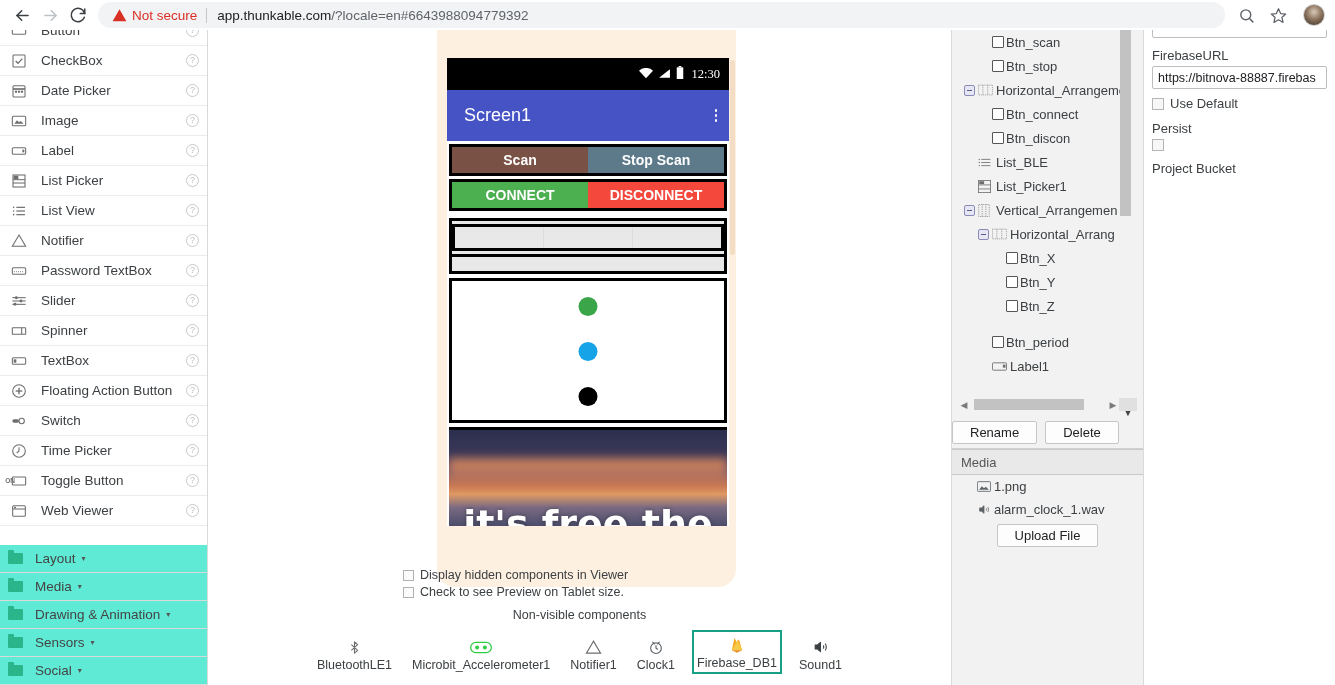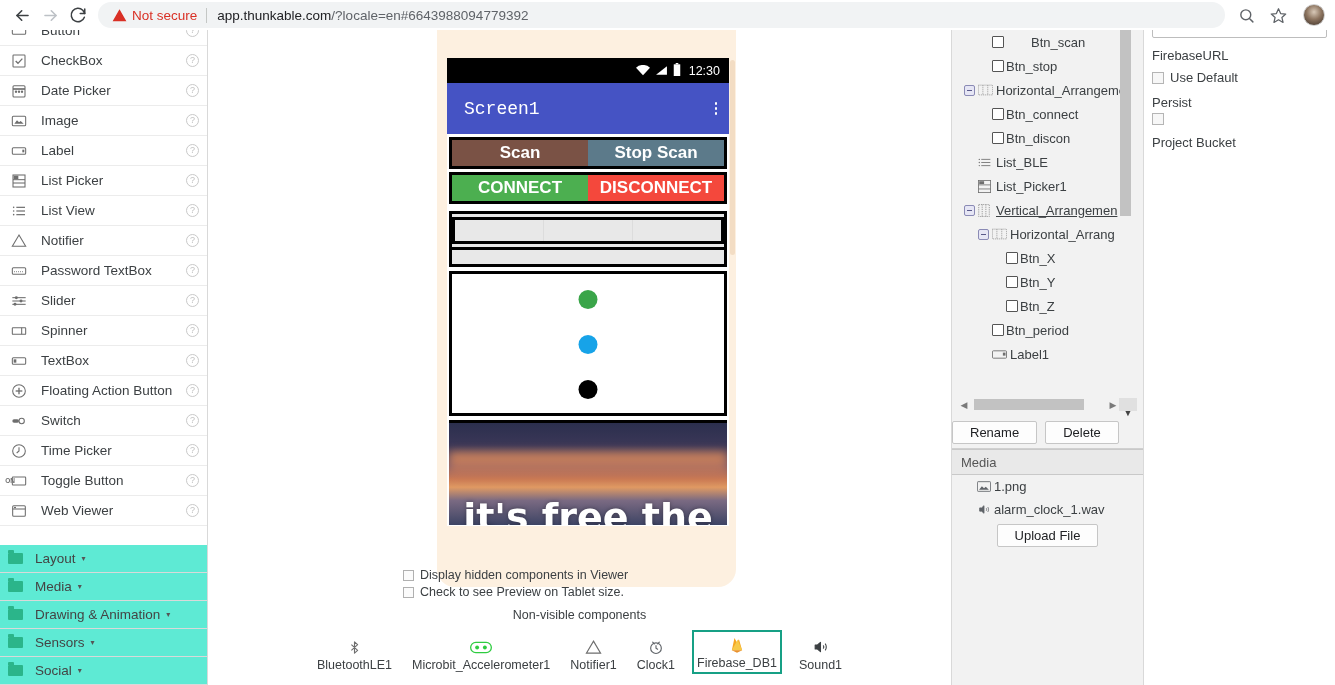--- a/index.html
+++ b/index.html
@@ -172,54 +172,55 @@
   }
   .phone-inner {
     position: absolute;
     left: 10px; top: 70px;
     width: 282px;
     height: 468px;
     background: #ffffff;
     overflow: hidden;
   }
   .statusbar {
-    height: 25px;
+    height: 32px;
     background: #000000;
     display: flex;
     align-items: center;
     justify-content: flex-end;
     padding-right: 9px;
     gap: 5px;
     color: #fff;
+    font-family: Liberation Serif, serif;
   }
   .sb-time { font-size: 12.5px; color: #fff; margin-left: 3px; }
   .titlebar {
     height: 51px;
     background: #4553c4;
     display: flex;
     align-items: center;
     padding: 0 10px 0 17px;
     color: #fff;
   }
-  .titlebar .t { font-size: 18px; flex: 1; font-family: Liberation Mono, monospace; }
+  .titlebar .t { font-size: 18px; flex: 1; }
   .kebab { display:flex; flex-direction:column; gap:2.5px; align-items:center; padding-right:2px;}
   .kebab i { width:2.5px; height:2.5px; background:#fff; border-radius:50%; display:block;}
 
   .row-box {
     border: 3px solid #000;
     margin: 3px 2px 0 2px;
     display: flex;
   }
   .pbtn {
     flex: 1;
     height: 26px;
     display: flex;
     align-items: center;
     justify-content: center;
-    font-size: 17px;
+    font-size: 14px;
     font-weight: bold;
     color: #ffffff;
   }
   .lvbox {
     border: 3px solid #000;
     margin: 7px 2px 0 2px;
     background: #e8e8e8;
     padding: 3px 0;
   }
   .lv-inner {
@@ -865,21 +866,21 @@
             </span>
             <span>Sound1</span>
           </div>
         </div>
     </div>
   </div>
 
   <div class="rightcol">
     <div class="tree-wrap">
       <div class="tree" id="tree-list">
-          <div class="tnode" style="padding-left: 40px; gap: 25px;">
+          <div class="tnode" style="padding-left: 40px;">
             <span class="tcb"></span>
             <span>Btn_scan</span>
           </div>
           <div class="tnode" style="padding-left: 40px;">
             <span class="tcb"></span>
             <span>Btn_stop</span>
           </div>
           <div class="tnode" style="padding-left: 12px;">
             <span class="texp"></span>
             <span class="tico">
@@ -916,21 +917,21 @@
             <span class="tico">
               <svg width="13" height="13" viewBox="0 0 16 16" fill="none" stroke="#6e6e6e" stroke-width="1">
                 <rect x="0.5" y="0.5" width="15" height="15"></rect>
                 <line x1="0.5" y1="6" x2="15.5" y2="6"></line>
                 <line x1="0.5" y1="11" x2="15.5" y2="11"></line>
                 <rect x="1.5" y="1.5" width="6" height="3.5" fill="#6e6e6e" stroke="none"></rect>
               </svg>
             </span>
             <span>List_Picker1</span>
           </div>
-          <div class="tnode" style="padding-left: 12px; text-decoration: underline;">
+          <div class="tnode" style="padding-left: 12px;">
             <span class="texp"></span>
             <span class="tico">
               <svg width="12" height="13" viewBox="0 0 14 16" fill="none" stroke="#8a8a8a" stroke-width="1" stroke-dasharray="1.5 1.2">
                 <rect x="0.5" y="0.5" width="13" height="15"></rect>
                 <line x1="4.8" y1="0.5" x2="4.8" y2="15.5"></line>
                 <line x1="9.3" y1="0.5" x2="9.3" y2="15.5"></line>
               </svg>
             </span>
             <span>Vertical_Arrangemen</span>
           </div>
@@ -950,21 +951,21 @@
             <span>Btn_X</span>
           </div>
           <div class="tnode" style="padding-left: 54px;">
             <span class="tcb"></span>
             <span>Btn_Y</span>
           </div>
           <div class="tnode" style="padding-left: 54px; text-align: right;">
             <span class="tcb"></span>
             <span>Btn_Z</span>
           </div>
-          <div class="tnode" style="padding-left: 40px;">
+          <div class="tnode" style="padding-left: 40px; margin-top: 12px;">
             <span class="tcb"></span>
             <span>Btn_period</span>
           </div>
           <div class="tnode" style="padding-left: 40px;">
             <span class="tico">
               <svg width="15" height="9" viewBox="0 0 20 11" fill="none" stroke="#6e6e6e" stroke-width="1.2">
                 <rect x="0.6" y="0.6" width="18.8" height="9.8" rx="1.2"></rect>
                 <rect x="14.5" y="3" width="3.5" height="4" fill="#6e6e6e" stroke="none"></rect>
               </svg>
             </span>
@@ -1014,20 +1015,21 @@
       <div class="upload-wrap">
         <button class="gbtn">Upload File</button>
       </div>
     </div>
   </div>
 
   <div class="props">
     <div class="ptrunc"></div>
 
     <div class="plabel">FirebaseURL</div>
+    <div class="pinput">https://bitnova-88887.firebas</div>
 
     <div class="pchk-row">
       <span class="pchk"></span>
       <span class="pchk-lbl">Use Default</span>
     </div>
 
     <div class="plabel">Persist</div>
     <span class="pchk" style="display:block;"></span>
 
     <div class="plabel">Project Bucket</div>

